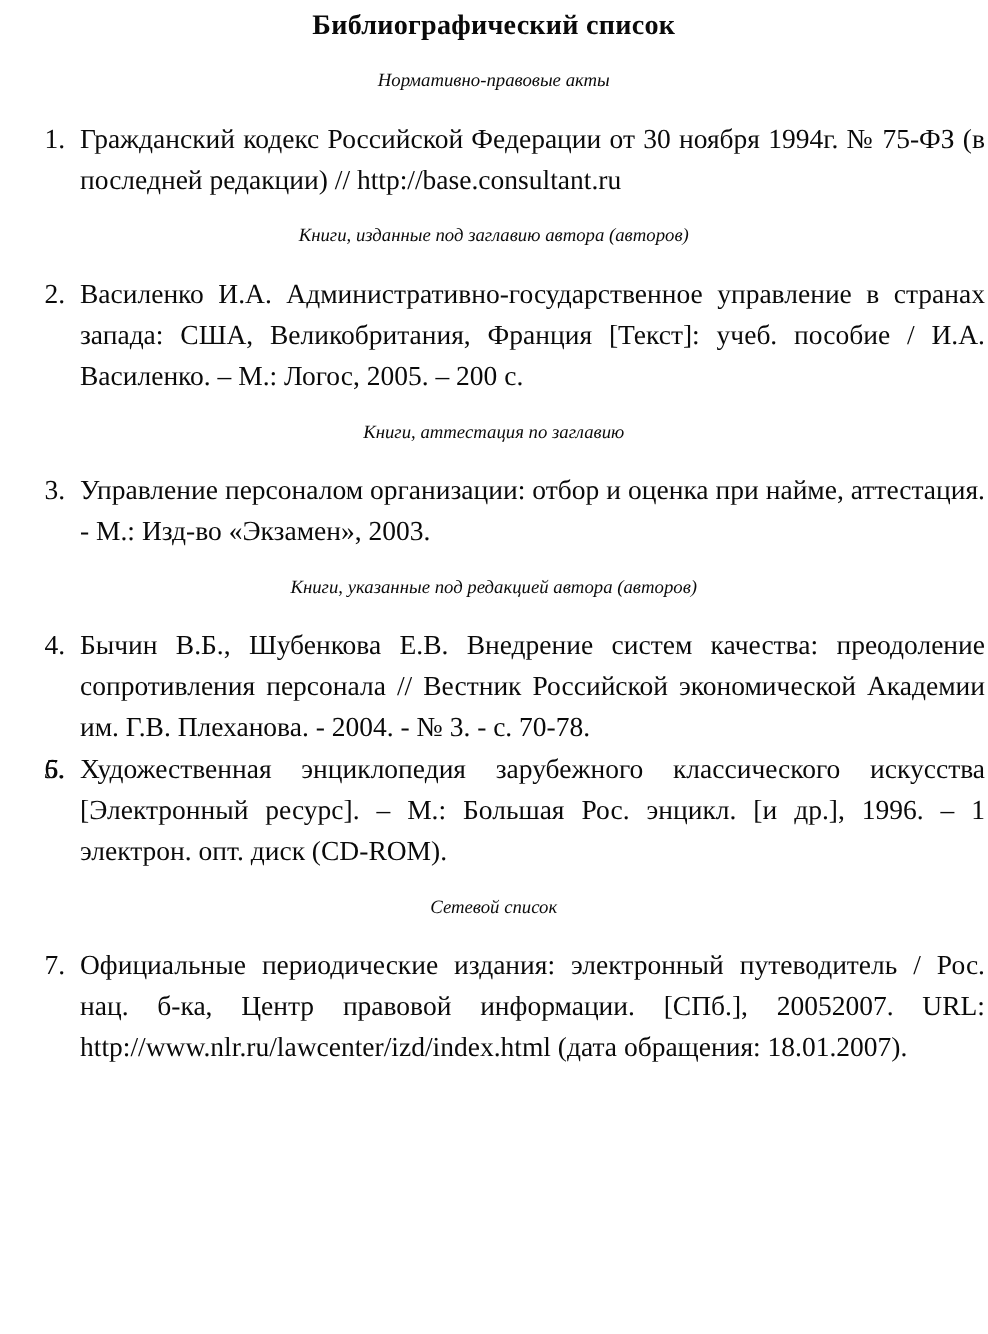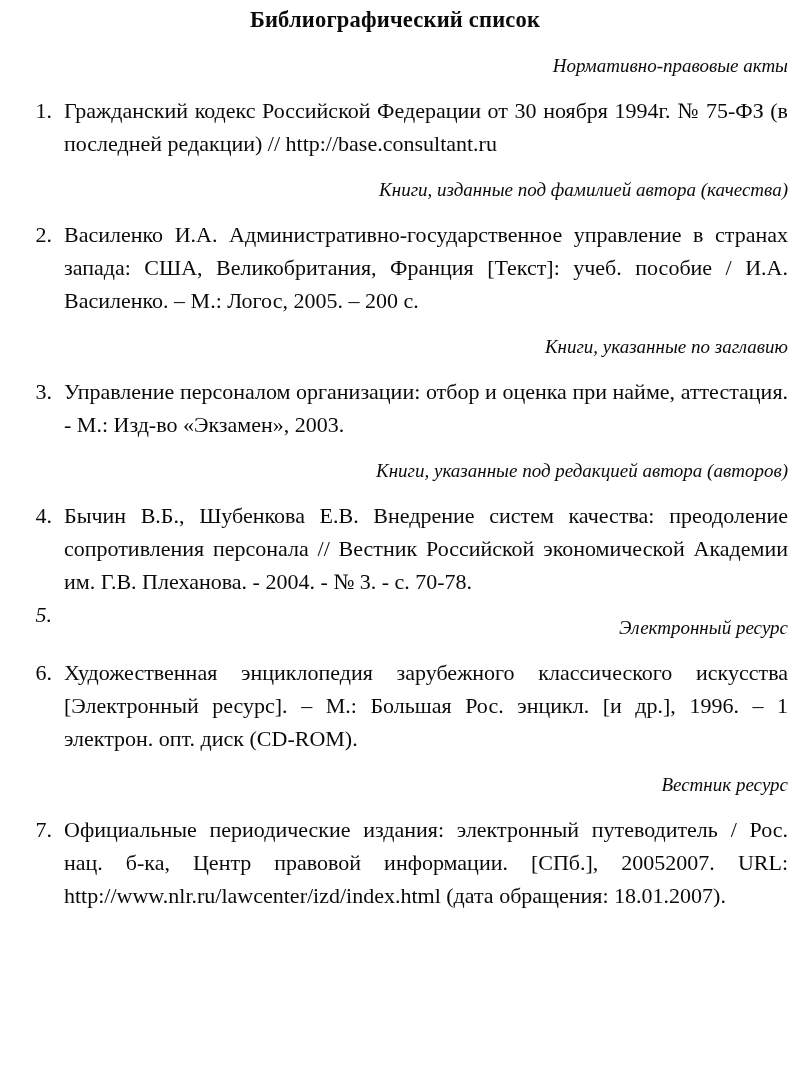--- a/index.html
+++ b/index.html
@@ -20,24 +20,24 @@
     background: #ffffff;
   }
   .doc-title {
     font-size: 22.5px;
     font-weight: bold;
     text-align: center;
     margin-bottom: 13px;
     letter-spacing: 0.2px;
   }
   .sec-heading {
-    font-size: 19px;
+    font-size: 15px;
     font-weight: normal;
     font-style: italic;
-    text-align: right;
+    text-align: center;
     margin: 13px 0 12px 0;
   }
   .ref-list { list-style: none; }
   .ref-item {
     position: relative;
     padding-left: 62px;
     text-align: justify;
   }
   .ref-item .num {
     position: absolute;
@@ -57,56 +57,55 @@
   <h1 class="doc-title">Библиографический список</h1>
 
   <h2 class="sec-heading">Нормативно-правовые акты</h2>
   <div class="ref-list">
     <div class="ref-item">
       <span class="num">1.</span>
       <span class="itext">Гражданский кодекс Российской Федерации от 30 ноября 1994г. № 75-ФЗ (в последней редакции) // http://base.consultant.ru</span>
     </div>
   </div>
 
-  <h2 class="sec-heading">Книги, изданные под фамилией автора (качества)</h2>
+  <h2 class="sec-heading">Книги, изданные под заглавию автора (авторов)</h2>
   <div class="ref-list">
     <div class="ref-item">
       <span class="num">2.</span>
       <span class="itext">Василенко И.А. Административно-государственное управление в странах запада: США, Великобритания, Франция [Текст]: учеб. пособие / И.А. Василенко. – М.: Логос, 2005. – 200 с.</span>
     </div>
   </div>
 
-  <h2 class="sec-heading">Книги, указанные по заглавию</h2>
+  <h2 class="sec-heading">Книги, аттестация по заглавию</h2>
   <div class="ref-list">
     <div class="ref-item">
       <span class="num">3.</span>
       <span class="itext">Управление персоналом организации: отбор и оценка при найме, аттестация. - М.: Изд-во «Экзамен», 2003.</span>
     </div>
   </div>
 
   <h2 class="sec-heading">Книги, указанные под редакцией автора (авторов)</h2>
   <div class="ref-list">
     <div class="ref-item">
       <span class="num">4.</span>
       <span class="itext">Бычин В.Б., Шубенкова Е.В. Внедрение систем качества: преодоление сопротивления персонала // Вестник Российской экономической Академии им. Г.В. Плеханова. - 2004. - № 3. - с. 70-78.</span>
     </div>
     <div class="ref-item">
       <span class="num italic">5.</span>
     </div>
   </div>
 
-  <h2 class="sec-heading">Электронный ресурс</h2>
   <div class="ref-list">
     <div class="ref-item">
       <span class="num">6.</span>
       <span class="itext">Художественная энциклопедия зарубежного классического искусства [Электронный ресурс]. – М.: Большая Рос. энцикл. [и др.], 1996. – 1 электрон. опт. диск (CD-ROM).</span>
     </div>
   </div>
 
-  <h2 class="sec-heading">Вестник ресурс</h2>
+  <h2 class="sec-heading">Сетевой список</h2>
   <div class="ref-list">
     <div class="ref-item">
       <span class="num">7.</span>
       <span class="itext">Официальные периодические издания: электронный путеводитель / Рос. нац. б-ка, Центр правовой информации. [СПб.], 20052007. URL: http://www.nlr.ru/lawcenter/izd/index.html (дата обращения: 18.01.2007).</span>
     </div>
   </div>
 
 </div>
 
 </body></html>

